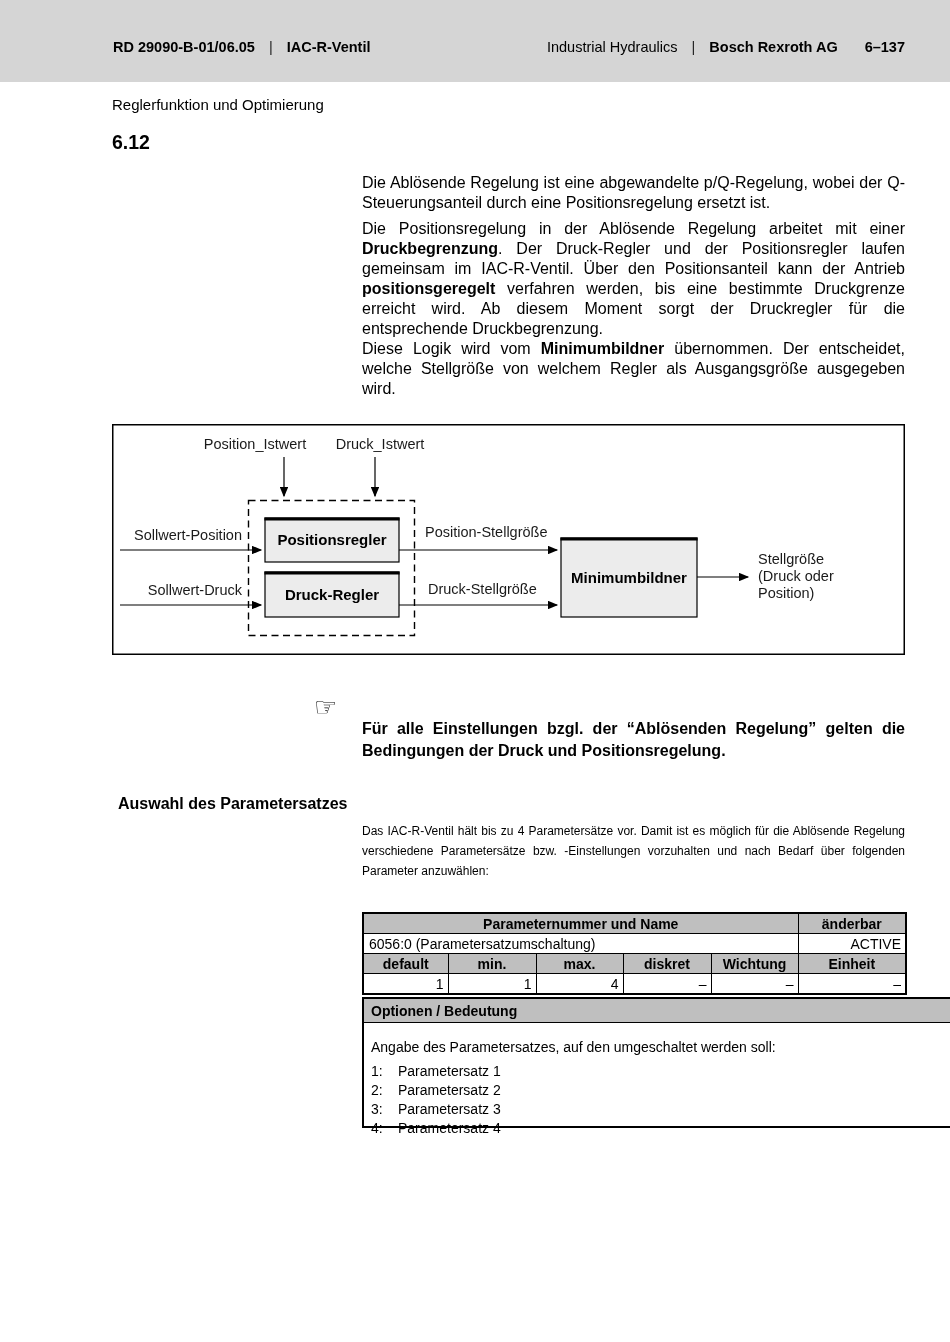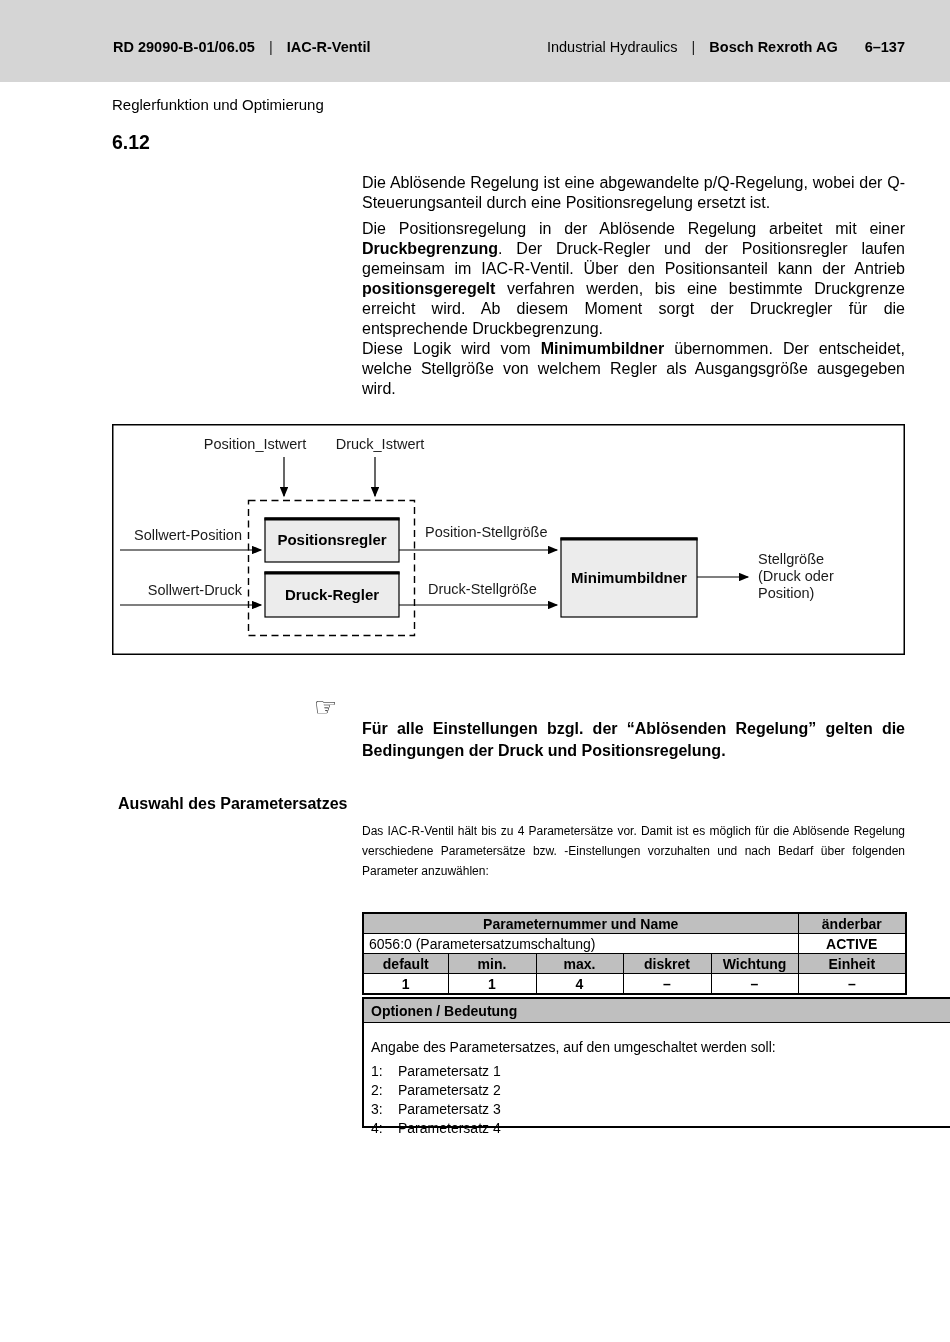--- a/index.html
+++ b/index.html
@@ -38,21 +38,21 @@
   .subsection-title{position:absolute;left:112px;top:795px;font-size:16px;font-weight:bold;margin-left:6px;}
   .subsection-intro{position:absolute;left:362px;top:821px;width:543px;font-size:12px;line-height:20px;text-align:justify;}
   
   .param-table{
     position:absolute;left:362px;top:912px;width:543px;border-collapse:collapse;
     font-size:14px;table-layout:fixed;
   }
   .param-table{border:2px solid #000;}
   .param-table td,.param-table th{border:1px solid #000;height:19px;padding:0 4px;overflow:hidden;}
   .param-table .gray{background:#bfbfbf;font-weight:bold;text-align:center;}
-  .param-table .val{text-align:center;font-weight:bold;}
+  .param-table .val{text-align:right;font-weight:normal;}
   .param-table .pname{text-align:left;padding-left:5px;font-weight:normal;}
   
   .options-box{
     position:absolute;left:362px;top:997px;width:652px;height:131px;
     border:2px solid #000;box-sizing:border-box;font-size:14px;
   }
   .options-header{background:#bfbfbf;border-bottom:1px solid #000;font-weight:bold;padding:4px 7px 3px 7px;}
   .options-body{padding:15px 7px 0 7px;}
   .options-intro{margin:0 0 5px 0;line-height:19px;}
   .option-item{display:flex;line-height:19px;}

